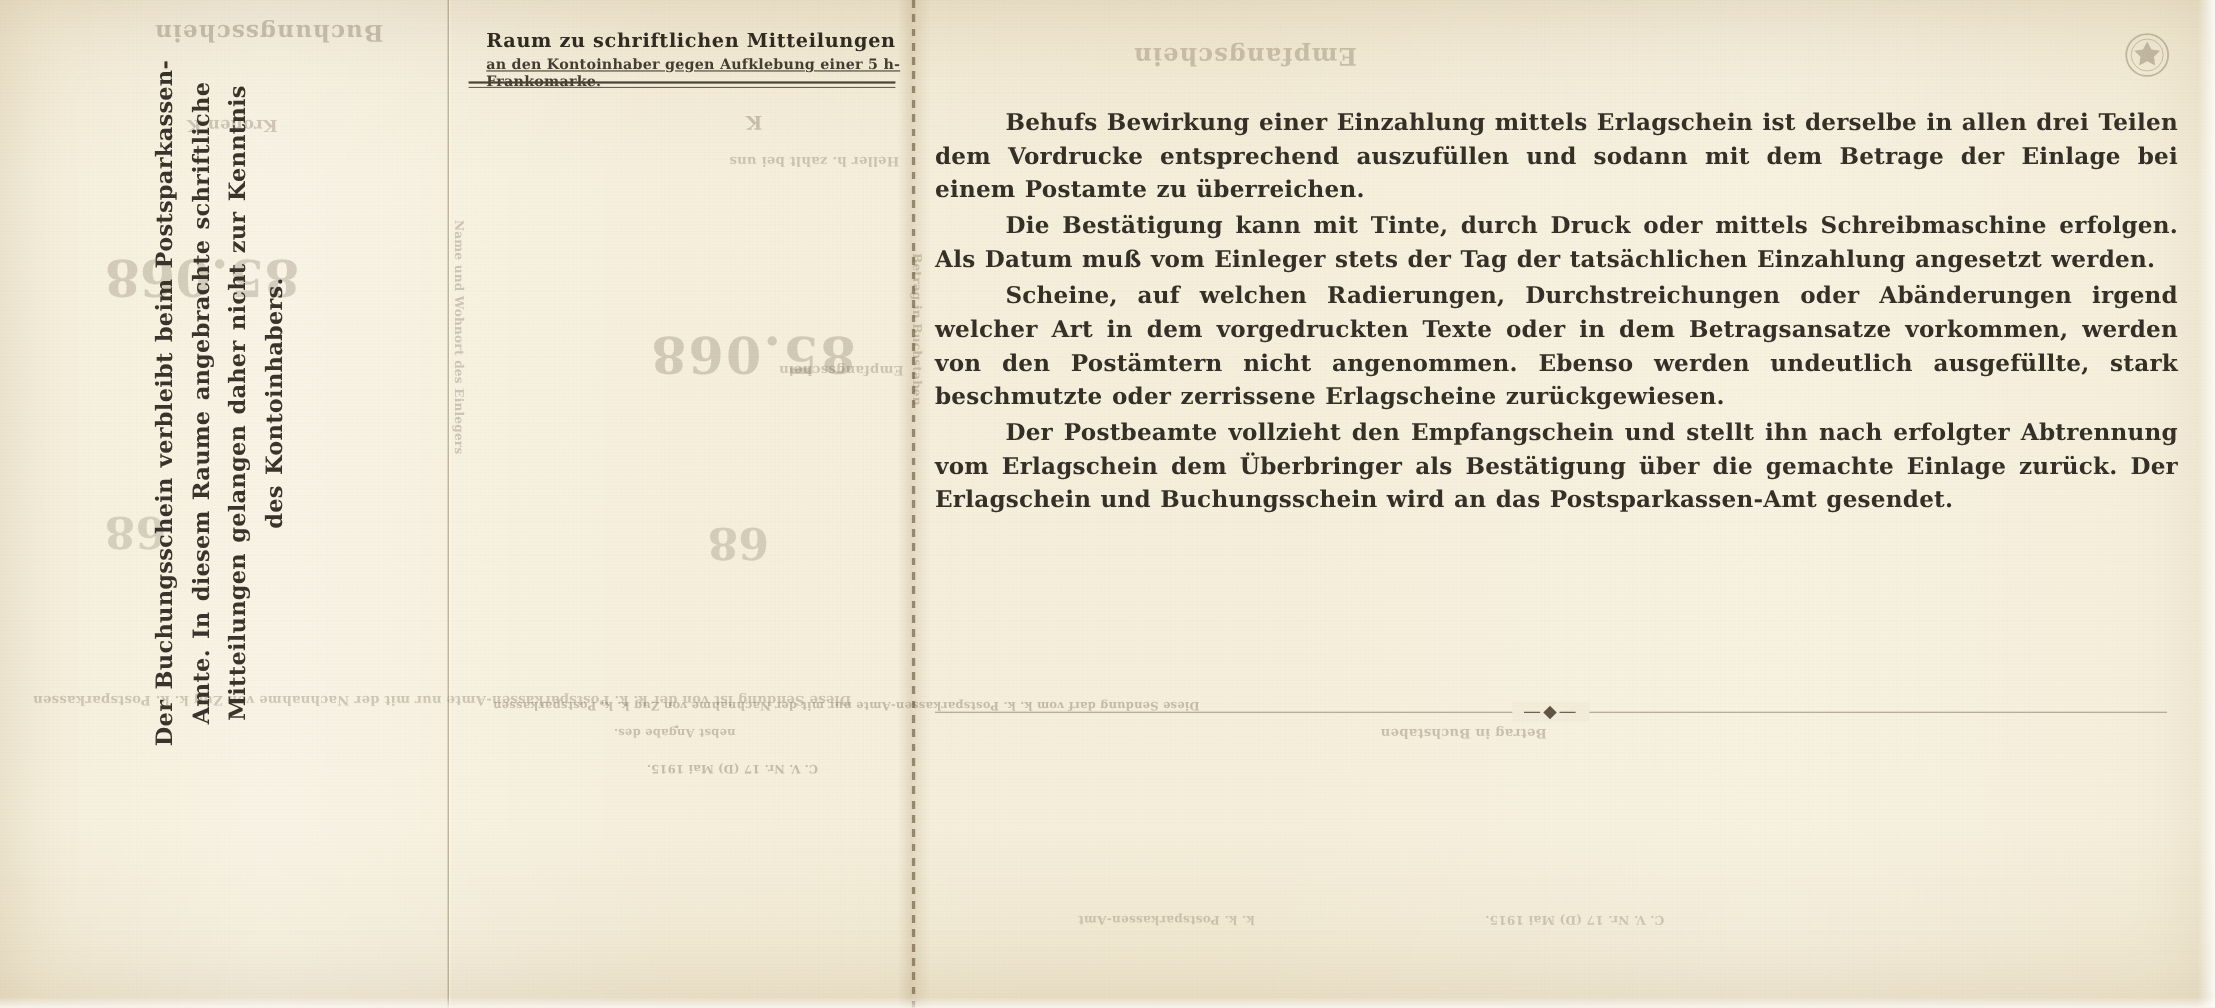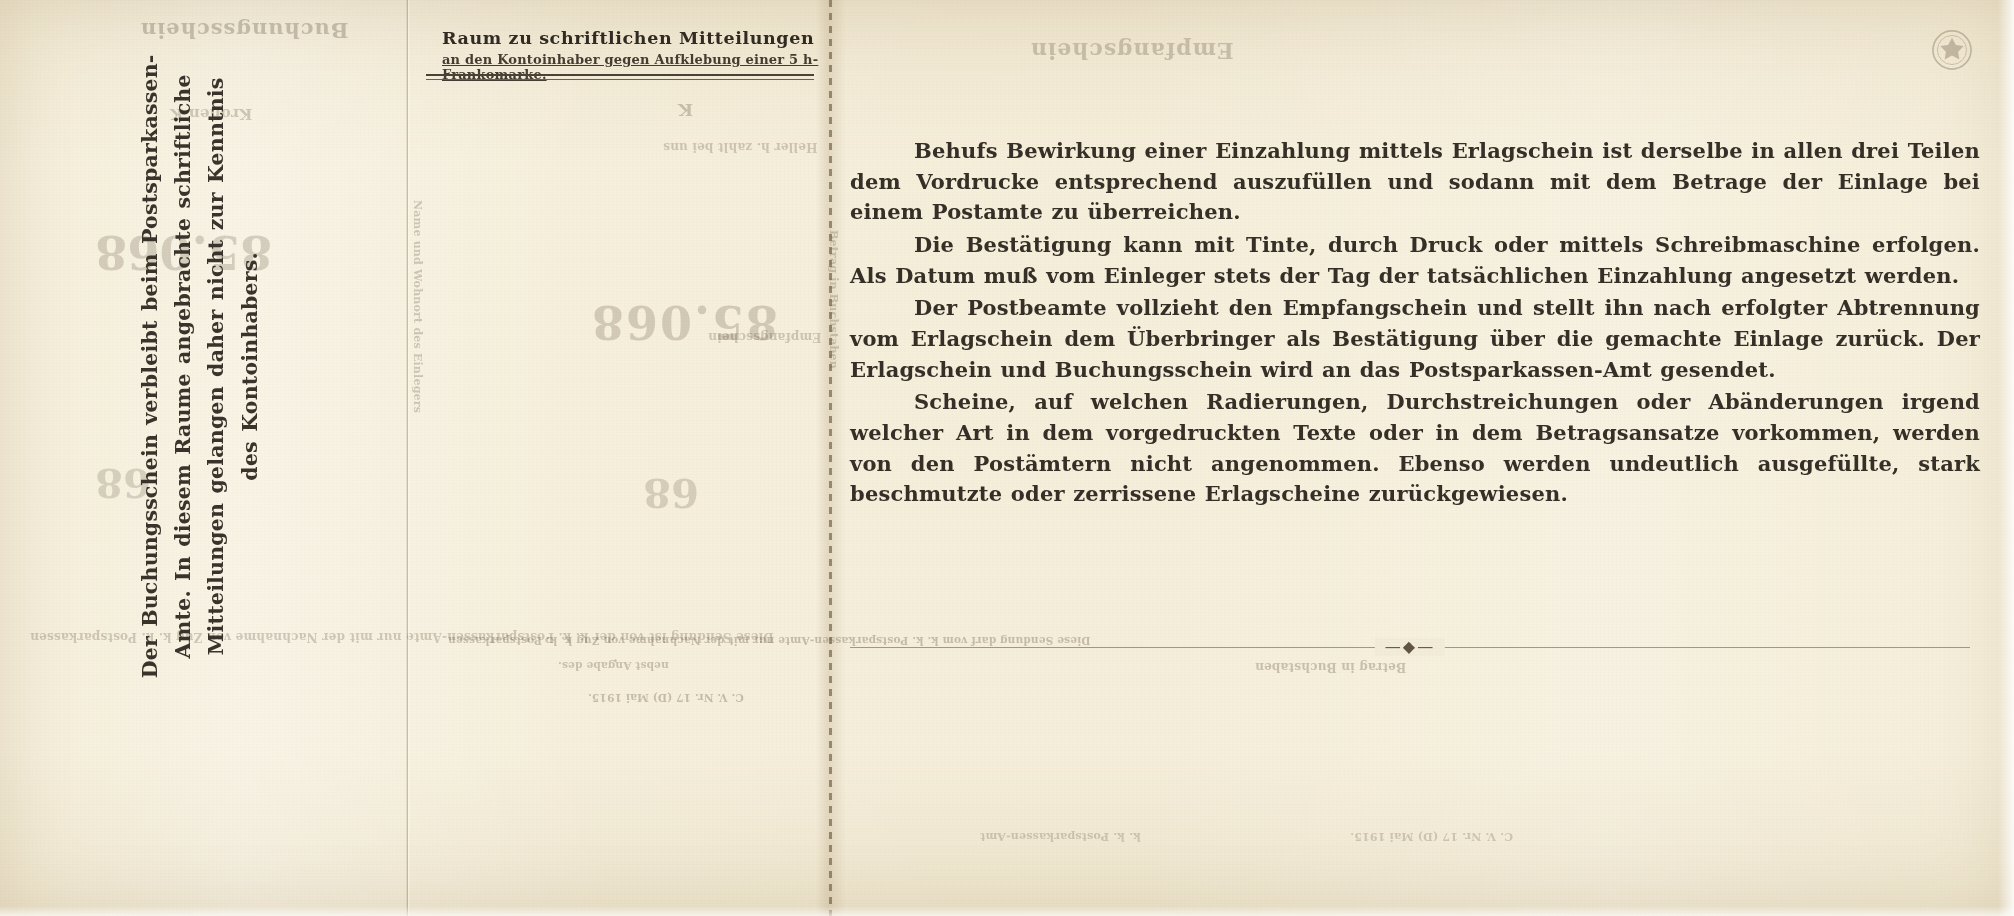--- a/index.html
+++ b/index.html
@@ -301,21 +301,20 @@
     width: 56px;
     height: 56px;
     opacity: 0.30;
   }
 
   #right-body {
     position: absolute;
     left: 20px;
     top: 96px;
     width: 1130px;
-    margin-top: 40px;
   }
   #right-body p {
     margin: 0 0 2px 0;
     text-indent: 64px;
     font-size: 21px;
     line-height: 1.46;
     color: #352f28;
     font-weight: 700;
     text-align: justify;
     word-spacing: 1px;
@@ -452,22 +451,22 @@
 
     <svg id="seal" viewBox="0 0 100 100">
       <circle cx="50" cy="50" r="34" fill="none" stroke="#5a4a33" stroke-width="3"></circle>
       <circle cx="50" cy="50" r="26" fill="none" stroke="#5a4a33" stroke-width="1.5"></circle>
       <path d="M50 28 l7 13 14 2 -10 10 2 14 -13 -7 -13 7 2 -14 -10 -10 14 -2z" fill="#5a4a33"></path>
     </svg>
 
     <div id="right-body">
       <p class="fraktur">Behufs Bewirkung einer Einzahlung mittels Erlagschein ist derselbe in allen drei Teilen dem Vordrucke entsprechend auszufüllen und sodann mit dem Betrage der Einlage bei einem Postamte zu überreichen.</p>
       <p class="fraktur">Die Bestätigung kann mit Tinte, durch Druck oder mittels Schreibmaschine erfolgen. Als Datum muß vom Einleger stets der Tag der tatsächlichen Einzahlung angesetzt werden.</p>
+      <p class="fraktur">Scheine, auf welchen Radierungen, Durchstreichungen oder Abänderungen irgend welcher Art in dem vorgedruckten Texte oder in dem Betragsansatze vorkommen, werden von den Postämtern nicht angenommen. Ebenso werden undeutlich ausgefüllte, stark beschmutzte oder zerrissene Erlagscheine zurückgewiesen.</p>
       <p class="fraktur">Der Postbeamte vollzieht den Empfangschein und stellt ihn nach erfolgter Abtrennung vom Erlagschein dem Überbringer als Bestätigung über die gemachte Einlage zurück. Der Erlagschein und Buchungsschein wird an das Postsparkassen-Amt gesendet.</p>
-      <p class="fraktur">Scheine, auf welchen Radierungen, Durchstreichungen oder Abänderungen irgend welcher Art in dem vorgedruckten Texte oder in dem Betragsansatze vorkommen, werden von den Postämtern nicht angenommen. Ebenso werden undeutlich ausgefüllte, stark beschmutzte oder zerrissene Erlagscheine zurückgewiesen.</p>
     </div>
 
     <div id="right-divider">
       <div class="rule"></div>
       <div class="orn">—◆—</div>
     </div>
 
     <div class="ghost fraktur" id="right-ghost-small">Betrag in Buchstaben</div>
     <div class="ghost fraktur" id="right-ghost-foot-l">k. k. Postsparkassen-Amt</div>
     <div class="ghost fraktur" id="right-ghost-foot-r">C. V. Nr. 17 (D) Mai 1915.</div>

